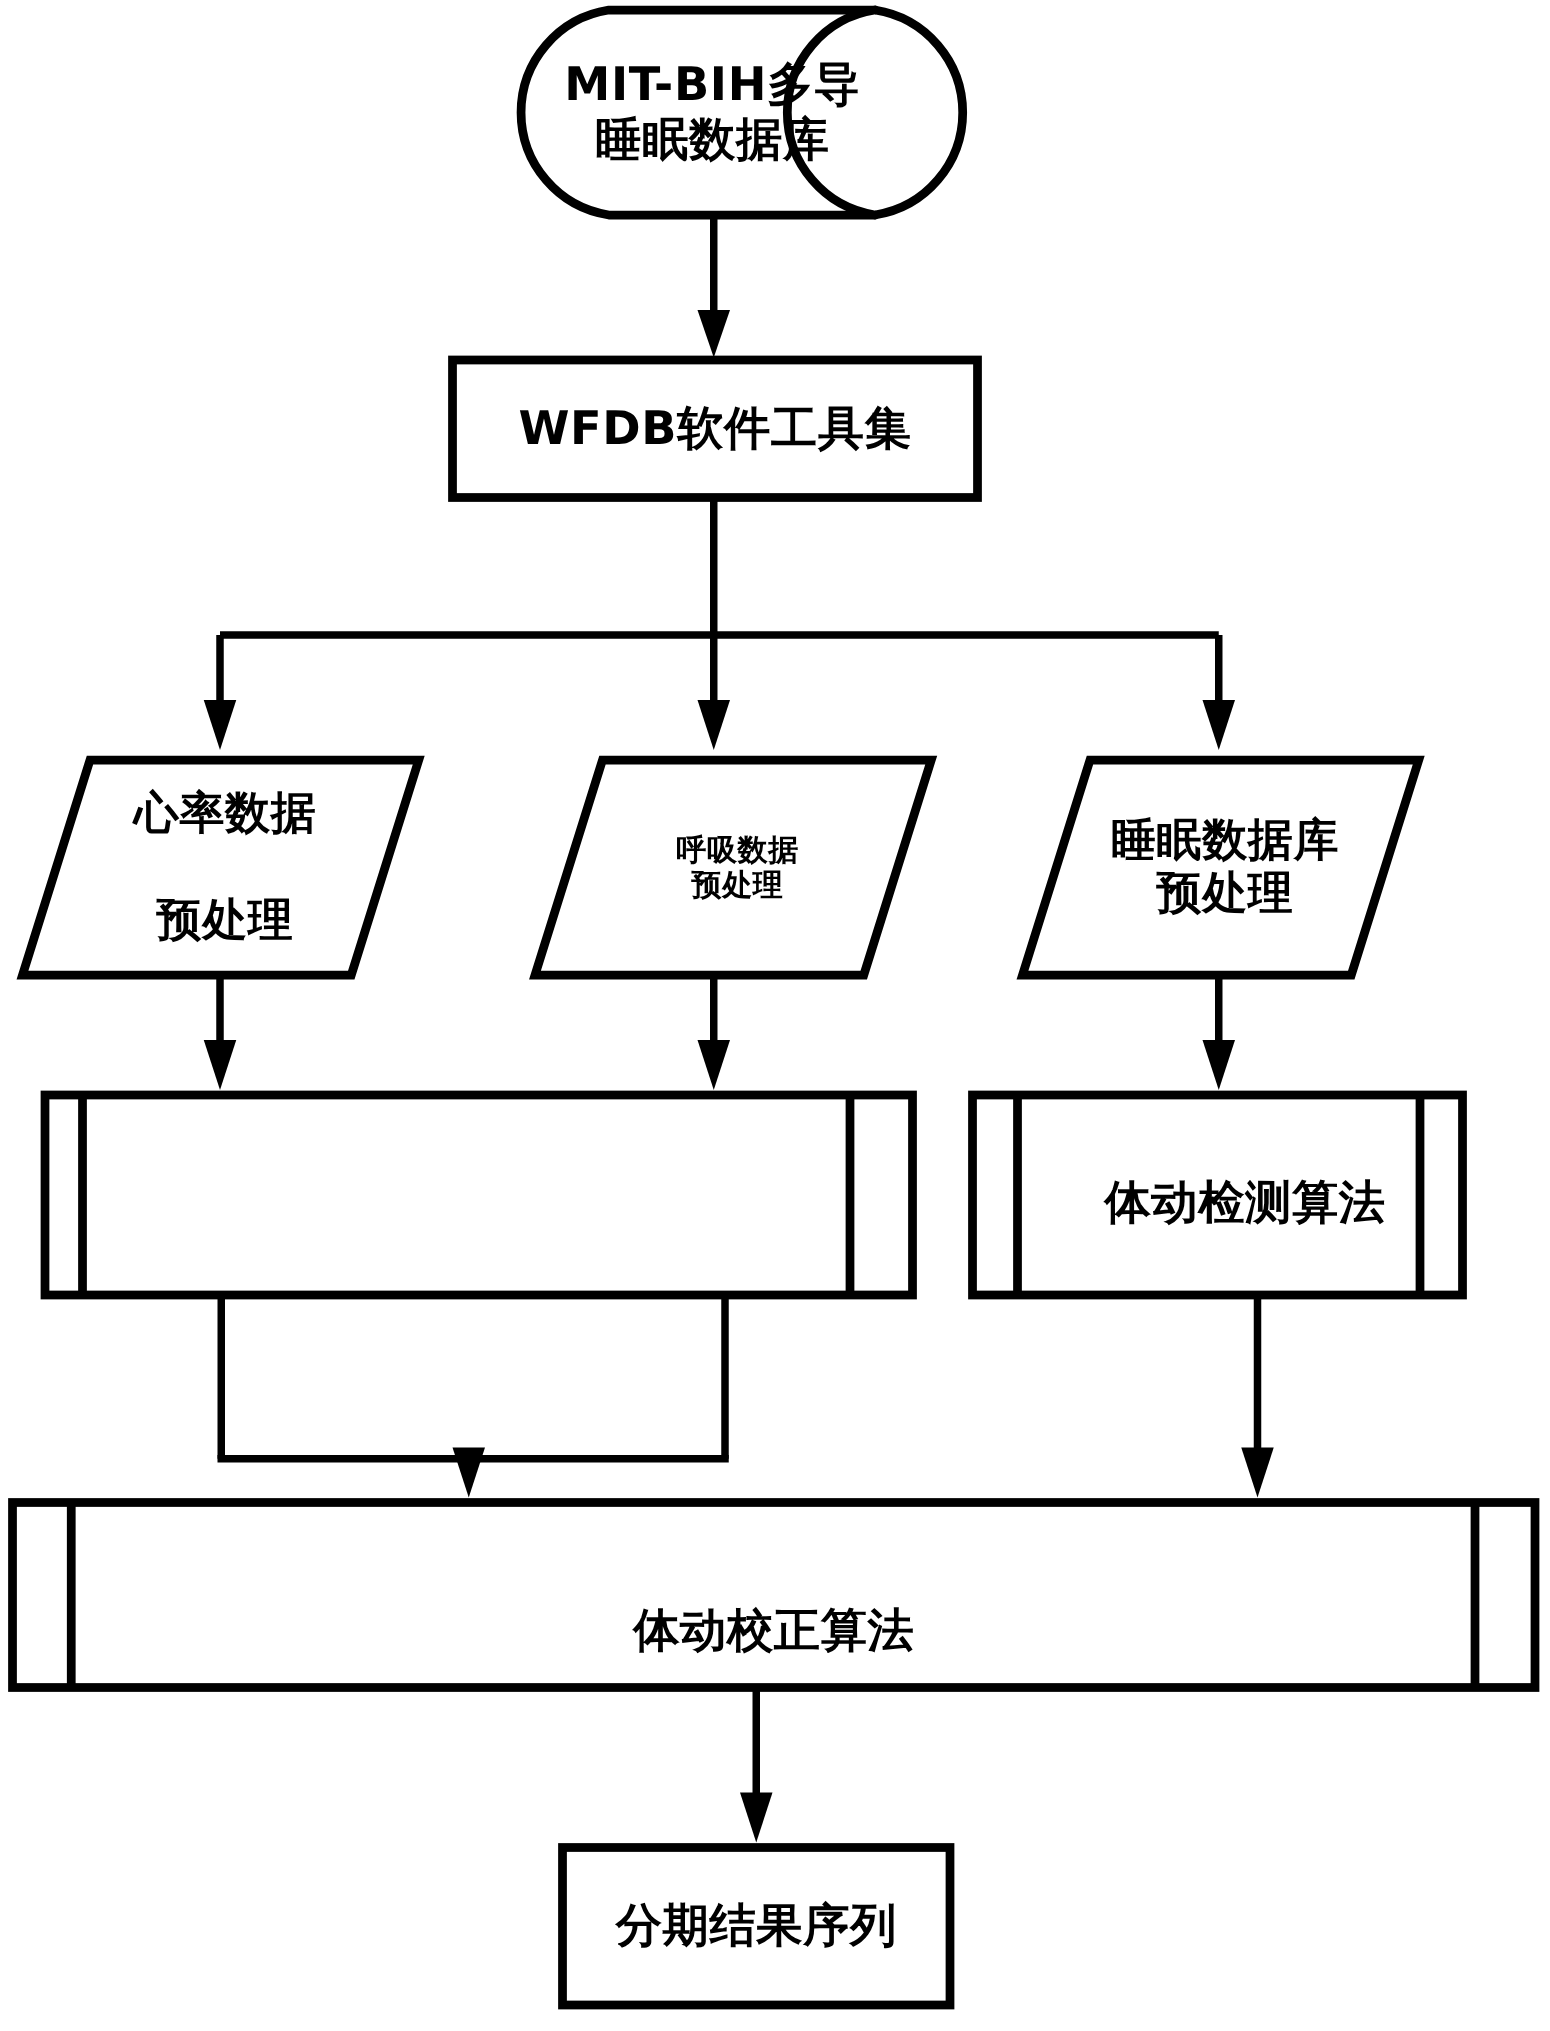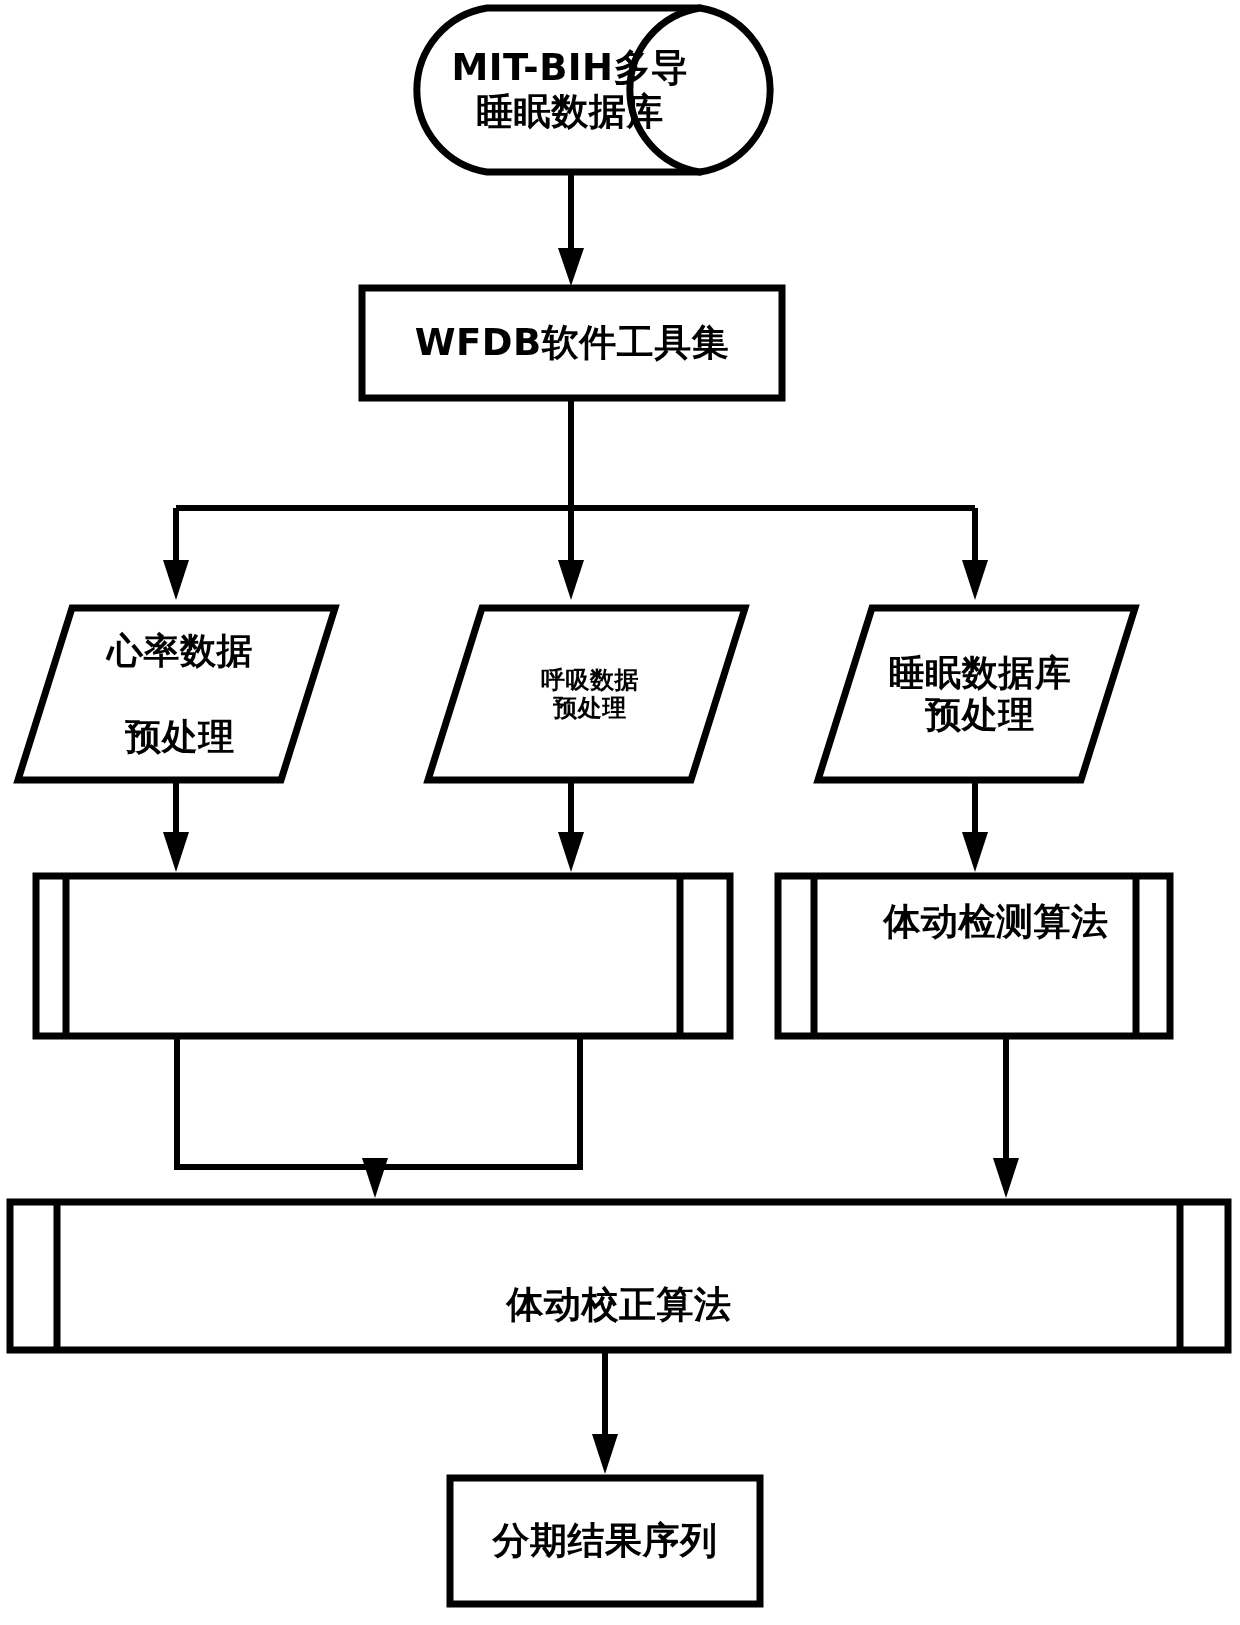--- a/index.html
+++ b/index.html
@@ -70,21 +70,21 @@
   }
   .label-line {
     display: block;
   }
   .lbl-db      { left: 405px; top: 28px;   width: 330px; height: 124px; font-size: 37px; }
   .lbl-wfdb    { left: 362px; top: 290px;  width: 420px; height: 106px; font-size: 37px; }
   .lbl-p1      { left: 30px;  top: 610px;  width: 300px; height: 168px; font-size: 36px; gap: 44px; }
   .lbl-p2      { left: 440px; top: 610px;  width: 300px; height: 168px; font-size: 24px; }
   .lbl-p3      { left: 830px; top: 610px;  width: 300px; height: 168px; font-size: 36px; }
   .lbl-cnn     { left: 70px;  top: 880px;  width: 606px; height: 152px; font-size: 37px; }
-  .lbl-detect  { left: 822px; top: 828px;  width: 348px; height: 188px; font-size: 37px; }
+  .lbl-detect  { left: 822px; top: 868px;  width: 348px; height: 188px; font-size: 37px; }
   .lbl-correct { left: 60px;  top: 1206px; width: 1118px; height: 140px; font-size: 37px; margin-top: 29px; }
   .lbl-out     { left: 450px; top: 1480px; width: 310px; height: 122px; font-size: 37px; }
 </style>
 </head>
 <body>
 
 <div id="canvas">
 
   <svg id="flow-svg" viewBox="0 0 1240 1625" xmlns="http://www.w3.org/2000/svg">
 

